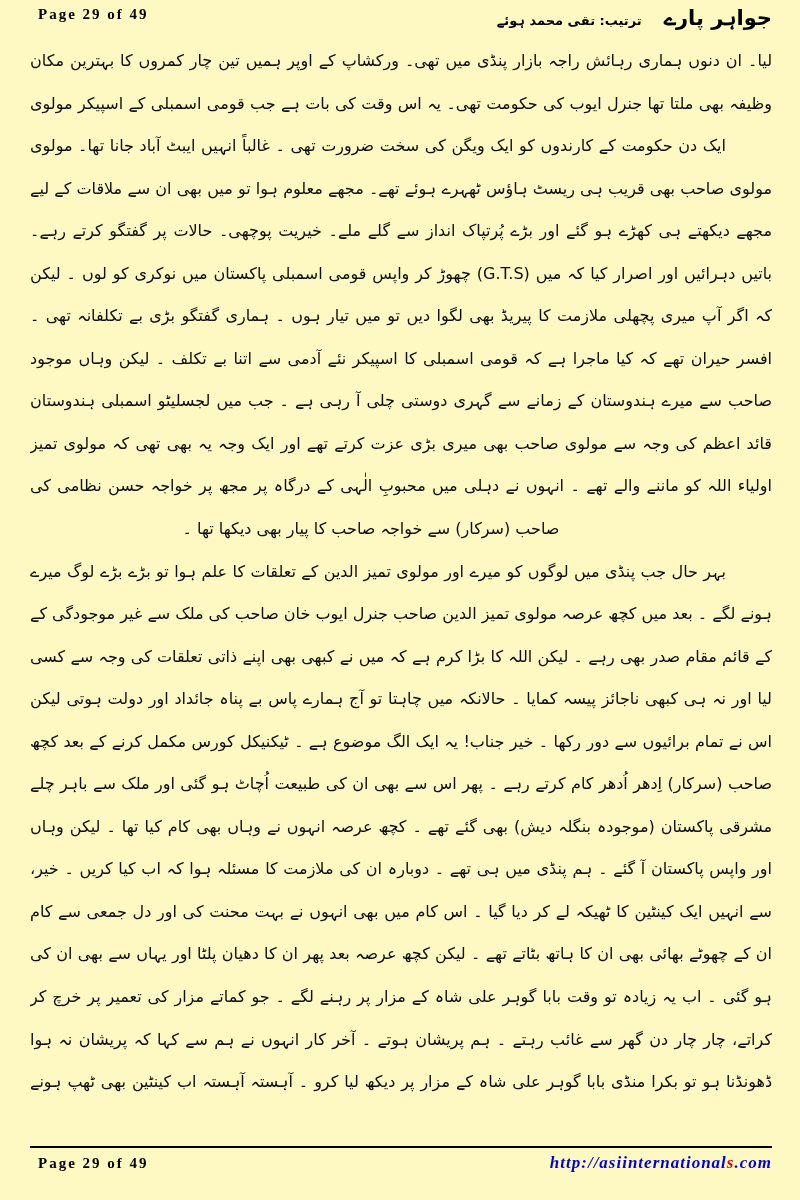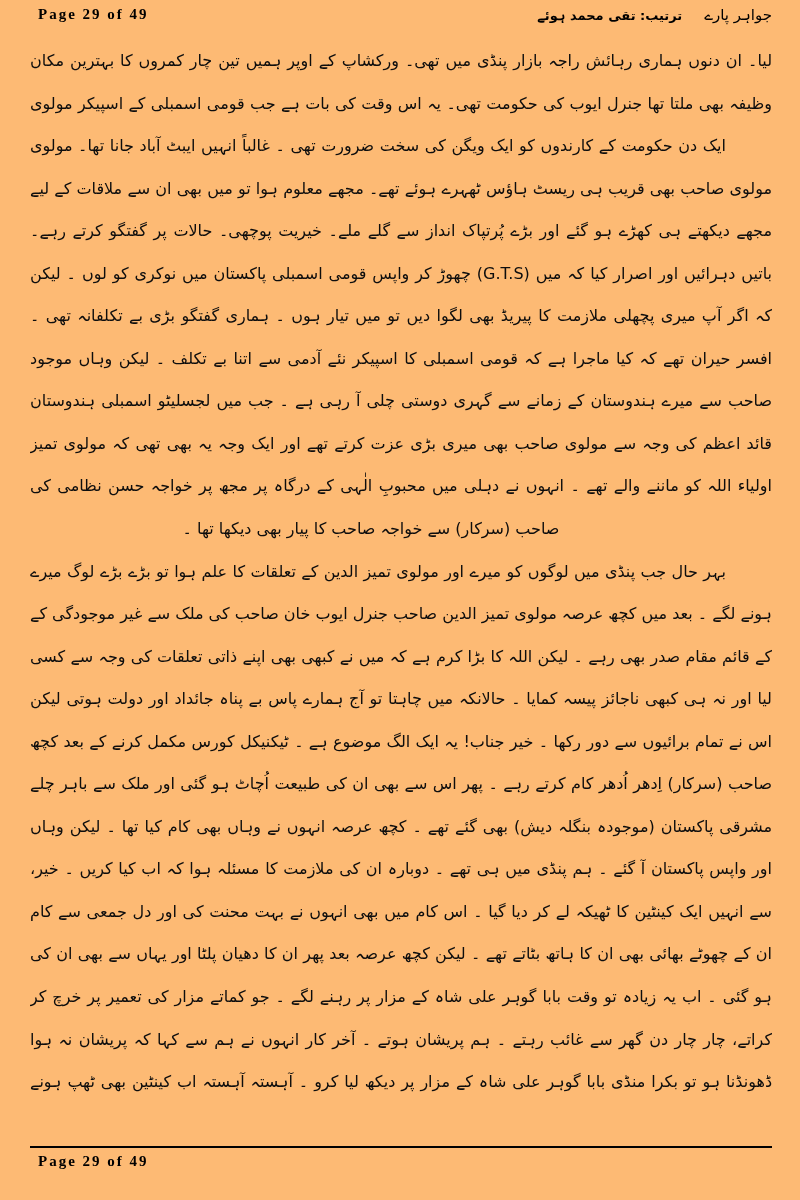--- a/index.html
+++ b/index.html
@@ -1,21 +1,21 @@
 <!DOCTYPE html>
 <html lang="ur"><head>
 <meta charset="utf-8">
 <style>
   * { margin: 0; padding: 0; box-sizing: border-box; }
   html, body { background: #ffffff; }
   .page {
     position: relative;
     width: 800px;
     height: 1200px;
-    background: #fdba74;
+    background: #fef9c3;
     overflow: hidden;
     font-family: "DejaVu Sans", sans-serif;
     color: #0d0d0d;
   }
   
   .header {
     position: absolute;
     top: 6px; left: 38px; right: 28px;
     display: flex;
     justify-content: space-between;
@@ -30,22 +30,22 @@
     white-space: nowrap;
   }
   .header-title-group {
     direction: rtl;
     display: flex;
     align-items: baseline;
     gap: 22px;
     margin-top: 0px;
   }
   .book-title {
-    font-size: 15px;
-    font-weight: normal;
+    font-size: 21px;
+    font-weight: bold;
     color: #000;
     white-space: nowrap;
   }
   .book-subtitle {
     font-size: 13px;
     font-weight: bold;
     color: #000;
     white-space: nowrap;
   }
   
@@ -143,16 +143,19 @@
         <div class="line a-j">ہو گئی ۔ اب یہ زیادہ تو وقت بابا گوہر علی شاہ کے مزار پر رہنے لگے ۔ جو کماتے مزار کی تعمیر پر خرچ کر دیتے ۔ کبھی لنگر لٹاتے، کبھی تعمیر</div>
         <div class="line a-j">کراتے، چار چار دن گھر سے غائب رہتے ۔ ہم پریشان ہوتے ۔ آخر کار انہوں نے ہم سے کہا کہ پریشان نہ ہوا کریں ۔ اگر مجھے</div>
         <div class="line a-j">ڈھونڈنا ہو تو بکرا منڈی بابا گوہر علی شاہ کے مزار پر دیکھ لیا کرو ۔ آہستہ آہستہ اب کینٹین بھی ٹھپ ہونے لگی تھی اور ان کا رجحان گاؤں</div>
       </div>
     </div>
 
   <div class="footer">
     <div class="footer-rule"></div>
     <div class="footer-row">
       <span class="page-label">Page 29 of 49</span>
+      <a class="site-url" href="#" style="color: rgb(0, 0, 221);">
+        <span>http://asiinternational</span><span class="accent" style="color: rgb(221, 0, 0);">s</span><span>.com</span>
+      </a>
     </div>
   </div>
 
 </div>
 
 </body></html>

